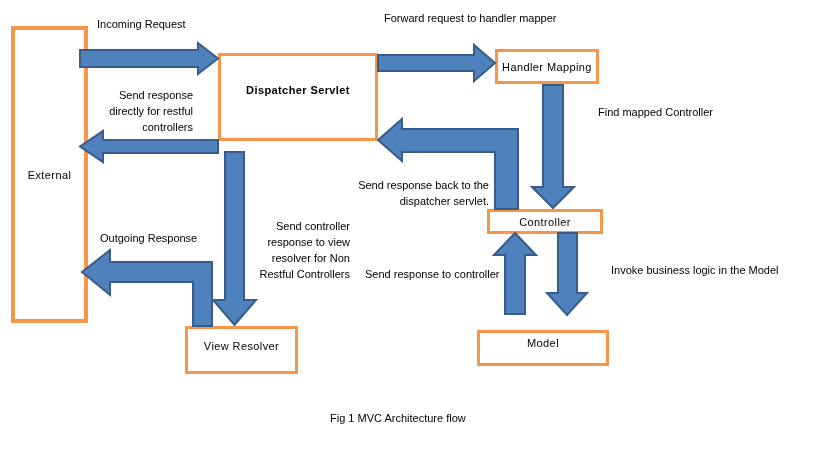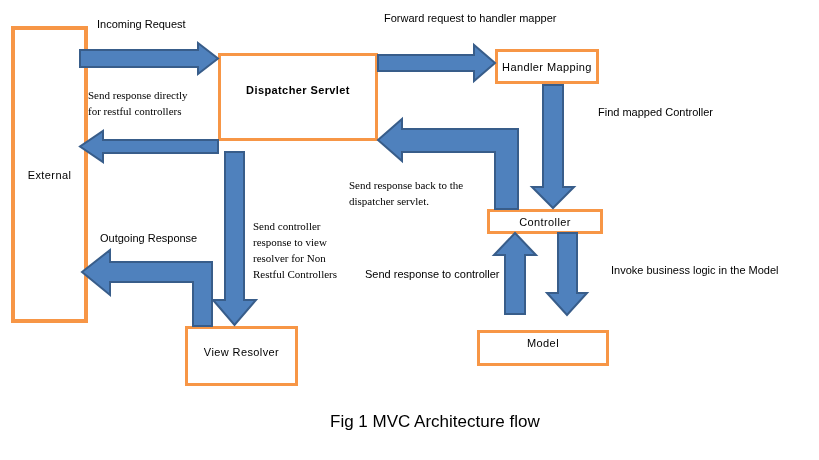--- a/index.html
+++ b/index.html
@@ -45,43 +45,43 @@
     font-size: 11px;
     letter-spacing: 0.4px;
     color: var(--text-color);
     z-index: 2;
   }
   .node-external      { left: 11px;   top: 26px;  width: 77px;  height: 297px; border-width: 4px; }
   .node-dispatcher    { left: 218px; top: 53px;  width: 160px; height: 88px; font-weight: bold; padding-bottom: 14px; }
   .node-handler       { left: 495px; top: 49px;  width: 104px; height: 35px; }
   .node-controller    { left: 487px; top: 209px; width: 116px; height: 25px; }
   .node-model         { left: 477px; top: 330px; width: 132px; height: 36px; padding-bottom: 10px; }
-  .node-viewresolver  { left: 185px; top: 326px; width: 113px; height: 60px; padding-bottom: 8px; }
+  .node-viewresolver  { left: 185px; top: 326px; width: 113px; height: 48px; padding-bottom: 8px; }
   .lbl {
     position: absolute;
     font-size: 11px;
     line-height: 16px;
     color: var(--text-color);
     white-space: nowrap;
     z-index: 4;
   }
-  .lbl.wrap { white-space: normal; text-align: left; font-family: Liberation Serif, serif; }
+  .lbl.wrap { white-space: normal; text-align: right; }
   .lbl-incoming   { left: 97px;  top: 16px; }
   .lbl-forward    { left: 384px; top: 10px; }
   .lbl-directly   { left: 88px;  top: 87px;  width: 105px; }
   .lbl-findmapped { left: 598px; top: 104px; }
   .lbl-back       { left: 349px; top: 177px; width: 140px; }
   .lbl-outgoing   { left: 100px; top: 230px; }
   .lbl-sendctrl   { left: 253px; top: 218px; width: 97px; }
   .lbl-sendresp   { left: 365px; top: 266px; }
   .lbl-invoke     { left: 611px; top: 262px; }
   .caption {
     position: absolute;
     left: 330px; top: 412px;
-    font-size: 17px;
+    font-size: 11px;
     color: var(--text-color);
     white-space: nowrap;
     z-index: 4;
     text-align: center;
   }
 </style>
 </head>
 <body>
 
 <div class="canvas">

